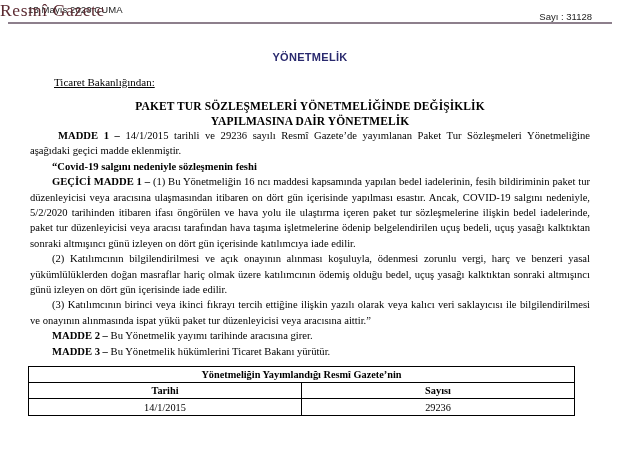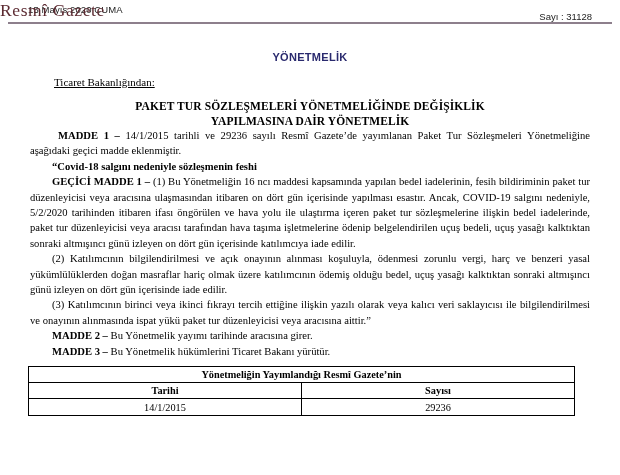--- a/index.html
+++ b/index.html
@@ -187,21 +187,21 @@
       <span class="authority">Ticaret Bakanlığından:</span>
     </div>
 
     <div class="doc-title">
       <div>PAKET TUR SÖZLEŞMELERİ YÖNETMELİĞİNDE DEĞİŞİKLİK</div>
       <div>YAPILMASINA DAİR YÖNETMELİK</div>
     </div>
 
     <p class="para"><span class="b">MADDE 1 – </span><span>14/1/2015 tarihli ve 29236 sayılı Resmî Gazete’de yayımlanan Paket Tur Sözleşmeleri Yönetmeliğine aşağıdaki geçici madde eklenmiştir.</span></p>
 
-    <p class="quote-head">“Covid-18 salgını nedeniyle sözleşmenin feshi</p>
+    <p class="quote-head">“Covid-19 salgını nedeniyle sözleşmenin feshi</p>
 
     <p class="para tight"><span class="b">GEÇİCİ MADDE 1 – </span><span>(1) Bu Yönetmeliğin 16 ncı maddesi kapsamında yapılan bedel iadelerinin, fesih bildiriminin paket tur düzenleyicisi veya aracısına ulaşmasından itibaren on dört gün içerisinde yapılması esastır. Ancak, COVID-19 salgını nedeniyle, 5/2/2020 tarihinden itibaren ifası öngörülen ve hava yolu ile ulaştırma içeren paket tur sözleşmelerine ilişkin bedel iadelerinde, paket tur düzenleyicisi veya aracısı tarafından hava taşıma işletmelerine ödenip belgelendirilen uçuş bedeli, uçuş yasağı kalktıktan sonraki altmışıncı günü izleyen on dört gün içerisinde katılımcıya iade edilir.</span></p>
 
     <p class="para tight">(2) Katılımcının bilgilendirilmesi ve açık onayının alınması koşuluyla, ödenmesi zorunlu vergi, harç ve benzeri yasal yükümlülüklerden doğan masraflar hariç olmak üzere katılımcının ödemiş olduğu bedel, uçuş yasağı kalktıktan sonraki altmışıncı günü izleyen on dört gün içerisinde iade edilir.</p>
 
     <p class="para tight">(3) Katılımcının birinci veya ikinci fıkrayı tercih ettiğine ilişkin yazılı olarak veya kalıcı veri saklayıcısı ile bilgilendirilmesi ve onayının alınmasında ispat yükü paket tur düzenleyicisi veya aracısına aittir.”</p>
 
     <p class="para tight"><span class="b">MADDE 2 – </span><span>Bu Yönetmelik yayımı tarihinde aracısına girer.</span></p>
 
     <p class="para tight"><span class="b">MADDE 3 – </span><span>Bu Yönetmelik hükümlerini Ticaret Bakanı yürütür.</span></p>

